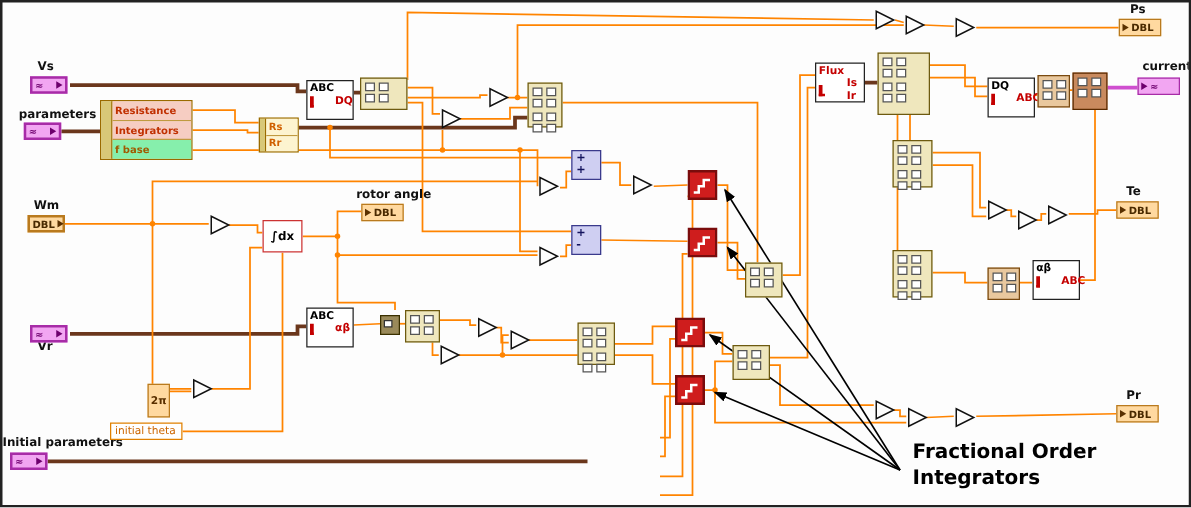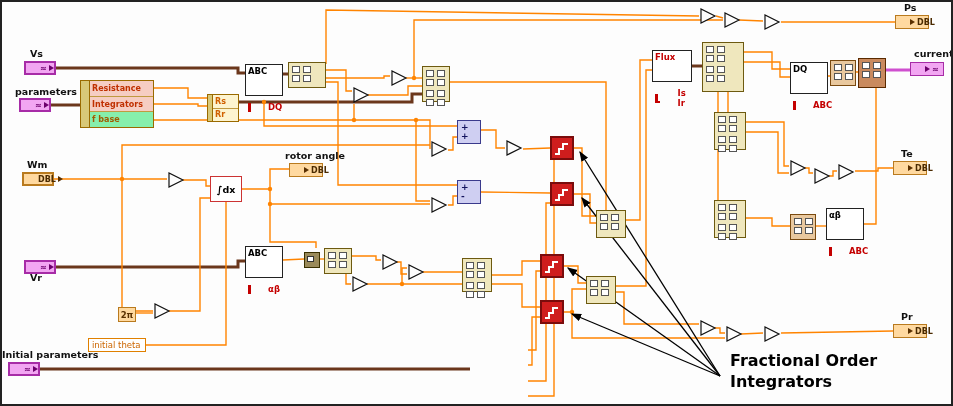--- a/index.html
+++ b/index.html
@@ -1,33 +1,33 @@
 <!DOCTYPE html>
 <html><head>
 <meta charset="utf-8">
 <style>
   html,body{margin:0;padding:0;background:#ffffff;}
   .canvas{position:relative;width:953px;height:406px;background:#fdfdfd;border:2px solid #222;
           box-sizing:border-box;font-family:"DejaVu Sans",sans-serif;overflow:hidden;}
   .wires{position:absolute;left:0;top:0;}
   .lbl{position:absolute;font-size:9.5px;font-weight:bold;color:#111;white-space:nowrap;}
   .term{position:absolute;height:14px;box-sizing:border-box;display:flex;align-items:center;
-        gap:2px;padding:0 14px;font-size:8px;font-weight:bold;color:#4a2a00;}
+        gap:2px;padding:0 2px;font-size:8px;font-weight:bold;color:#4a2a00;}
   .t-ctrl{border:2px solid #b97a1e;background:#ffd9a0;}
   .t-ind{border:1px solid #b97a1e;background:#ffd9a0;}
   .t-pink-ctrl{border:2px solid #a72ca7;background:#f2a6f2;color:#6d006d;}
   .t-pink-ind{border:1px solid #a72ca7;background:#f2a6f2;color:#6d006d;}
   .arr-r{width:0;height:0;border-top:3.5px solid transparent;border-bottom:3.5px solid transparent;
          border-left:5px solid #5a3000;flex:0 0 auto;}
   .arr-r.m{border-left-color:#6d006d;}
   .push{margin-left:auto;}
   .xform{position:absolute;background:#fff;border:1px solid #222;box-sizing:border-box;
          padding:1px 2px;font-size:8.5px;font-weight:bold;line-height:1.2;}
   .xform .top{color:#000;display:block;}
-  .xform .bot{color:#c40000;display:flex;align-items:center;gap:16px;margin-top:26px;}
+  .xform .bot{color:#c40000;display:flex;align-items:center;gap:16px;}
   .xform.fluxn .top{color:#c40000;}
   .red-l{display:inline-block;width:4px;height:7px;border-left:3px solid #c40000;
          border-bottom:2px solid #c40000;margin-right:1px;}
   .gnode{position:absolute;background:#efe7bd;border:1px solid #6d5a10;box-sizing:border-box;}
   .gnode::before{content:"";position:absolute;left:4px;top:4px;width:6px;height:5px;background:#fff;
     box-shadow:0 0 0 1px #555,11px 0 0 #fff,11px 0 0 1px #555,
                0 9px 0 #fff,0 9px 0 1px #555,11px 9px 0 #fff,11px 9px 0 1px #555;}
   .gnode.tall::after{content:"";position:absolute;left:4px;top:24px;width:6px;height:5px;background:#fff;
     box-shadow:0 0 0 1px #555,11px 0 0 #fff,11px 0 0 1px #555,
                0 9px 0 #fff,0 9px 0 1px #555,11px 9px 0 #fff,11px 9px 0 1px #555;}
@@ -356,21 +356,21 @@
     <polyline points="5,18 9,18 9,13 13,13 13,8 18,8" stroke="#fff" stroke-width="2" fill="none"></polyline>
   </svg>
   <svg class="fint" style="left:538px;top:298px;" viewBox="0 0 24 24">
     <rect x="1" y="1" width="22" height="22" fill="#cf1d1d" stroke="#7a0c0c" stroke-width="2"></rect>
     <polyline points="5,18 9,18 9,13 13,13 13,8 18,8" stroke="#fff" stroke-width="2" fill="none"></polyline>
   </svg>
 
   <div class="integ" style="left:208px;top:174px;">
     <span>∫dx</span>
   </div>
-  <div class="constbox" style="left:116px;top:305px;width:18px;height:15px;">
+  <div class="constbox" style="left:116px;top:305px;width:18px;height:27px;">
     <span>2π</span>
   </div>
   <div class="freelabel" style="left:86px;top:336px;width:58px;height:14px;">
     <span>initial theta</span>
   </div>
 
 
   <span class="lbl" style="left:283px;top:148px;">rotor angle</span>
   <div class="term t-ind" style="left:287px;top:161px;width:34px;">
     <span class="arr-r"></span>

